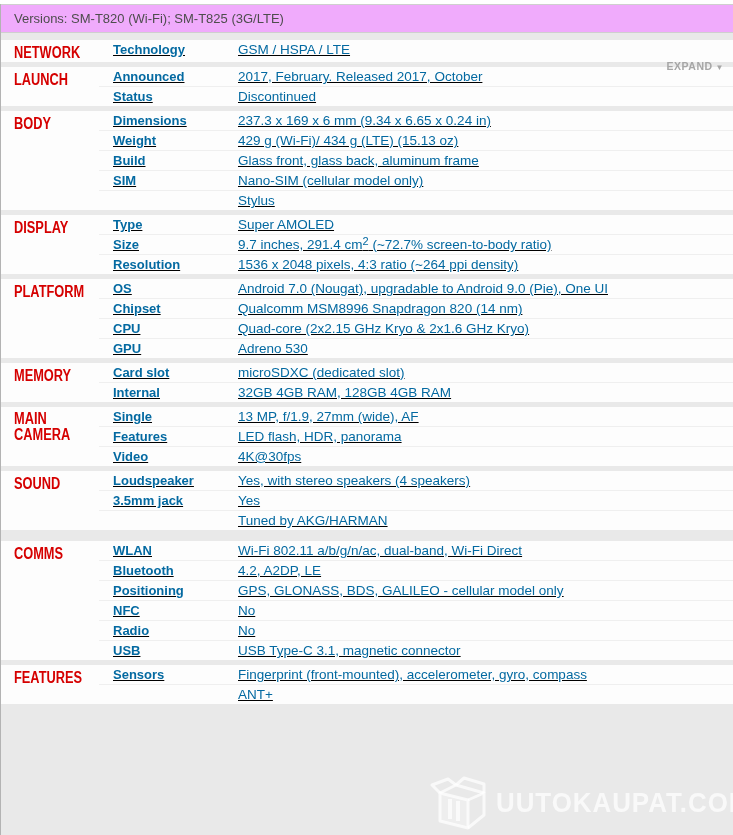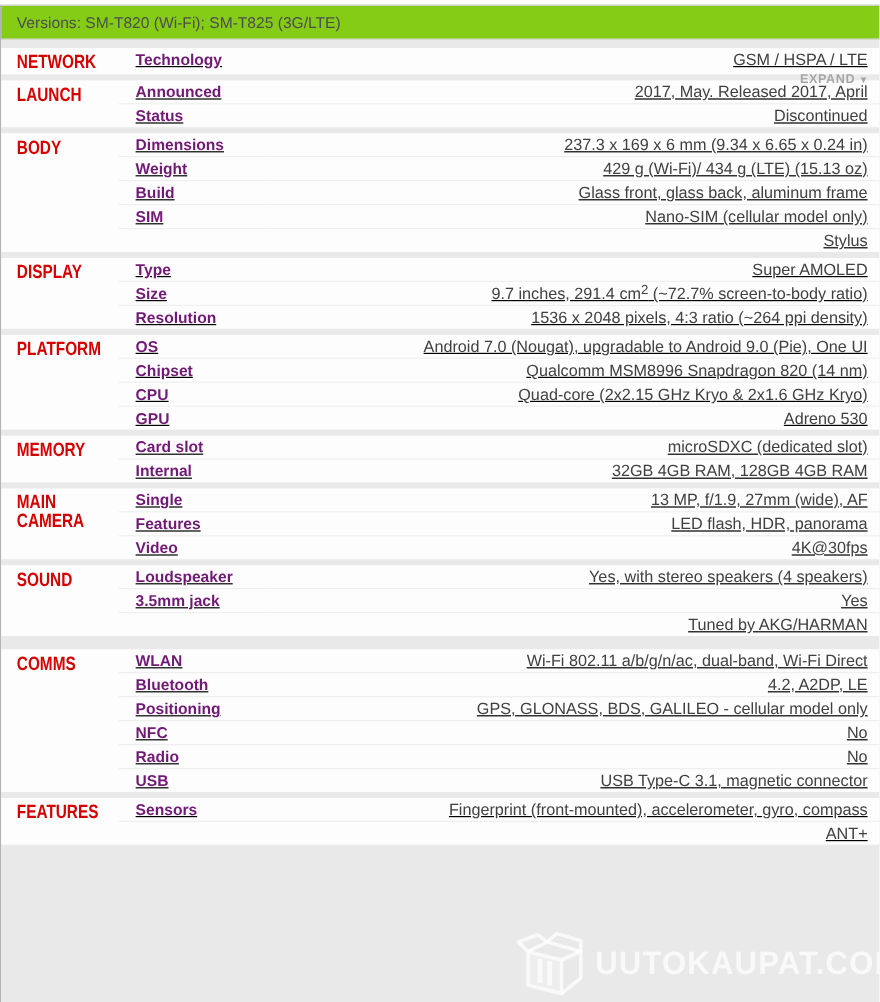--- a/index.html
+++ b/index.html
@@ -12,21 +12,21 @@
   }
   .outer {
     margin-top: 4px;
     height: 831px;
     border-left: 1px solid #b3b3b3;
     display: flex;
     flex-direction: column;
     box-sizing: border-box;
   }
   .versions-bar {
-    background: #84cc16;
+    background: #f0abfc;
     border-top: 1px solid #cfcfcf;
     border-bottom: 1px solid #cfcfcf;
     height: 27px;
     line-height: 27px;
     padding-left: 13px;
     font-size: 13px;
     color: #4d4d4d;
     flex: 0 0 auto;
   }
   .spec-area {
@@ -58,33 +58,32 @@
     line-height: 16px;
     letter-spacing: 0;
     white-space: pre-line;
     transform: scaleX(0.8);
     transform-origin: 0 0;
   }
   th.lbl {
     width: 111px;
     text-align: left;
     vertical-align: top;
-    color: #701a75;
+    color: #0369a1;
     font-size: 13px;
     font-weight: bold;
     line-height: 15px;
     padding: 2px 0 2px 14px;
   }
   td.nfo {
-    color: #404040;
+    color: #0369a1;
     font-size: 13.5px;
     line-height: 15px;
     padding: 2px 10px 2px 14px;
     vertical-align: top;
-    text-align: right;
   }
   tr:not(:first-child) th.lbl,
   tr:not(:first-child) td.nfo {
     border-top: 1px solid #efefef;
     margin-top: 24px;
   }
   td.nfo sup {
     font-size: 11px;
     line-height: 0;
     vertical-align: 4px;
@@ -140,21 +139,21 @@
             <th class="lbl" data-name="spec-label">Technology</th>
             <td class="nfo" data-name="spec-value">GSM / HSPA / LTE</td>
           </tr>
         </tbody>
       </table>
       <table class="section" data-name="spec-section-launch">
         <tbody>
           <tr data-name="spec-row">
             <td class="ttl" rowspan="2" data-name="section-title-cell"><span data-name="section-title">LAUNCH</span></td>
             <th class="lbl" data-name="spec-label">Announced</th>
-            <td class="nfo" data-name="spec-value">2017, May. Released 2017, April</td>
+            <td class="nfo" data-name="spec-value">2017, February. Released 2017, October</td>
           </tr>
           <tr data-name="spec-row">
             <th class="lbl" data-name="spec-label">Status</th>
             <td class="nfo" data-name="spec-value">Discontinued</td>
           </tr>
         </tbody>
       </table>
       <table class="section" data-name="spec-section-body">
         <tbody>
           <tr data-name="spec-row">

